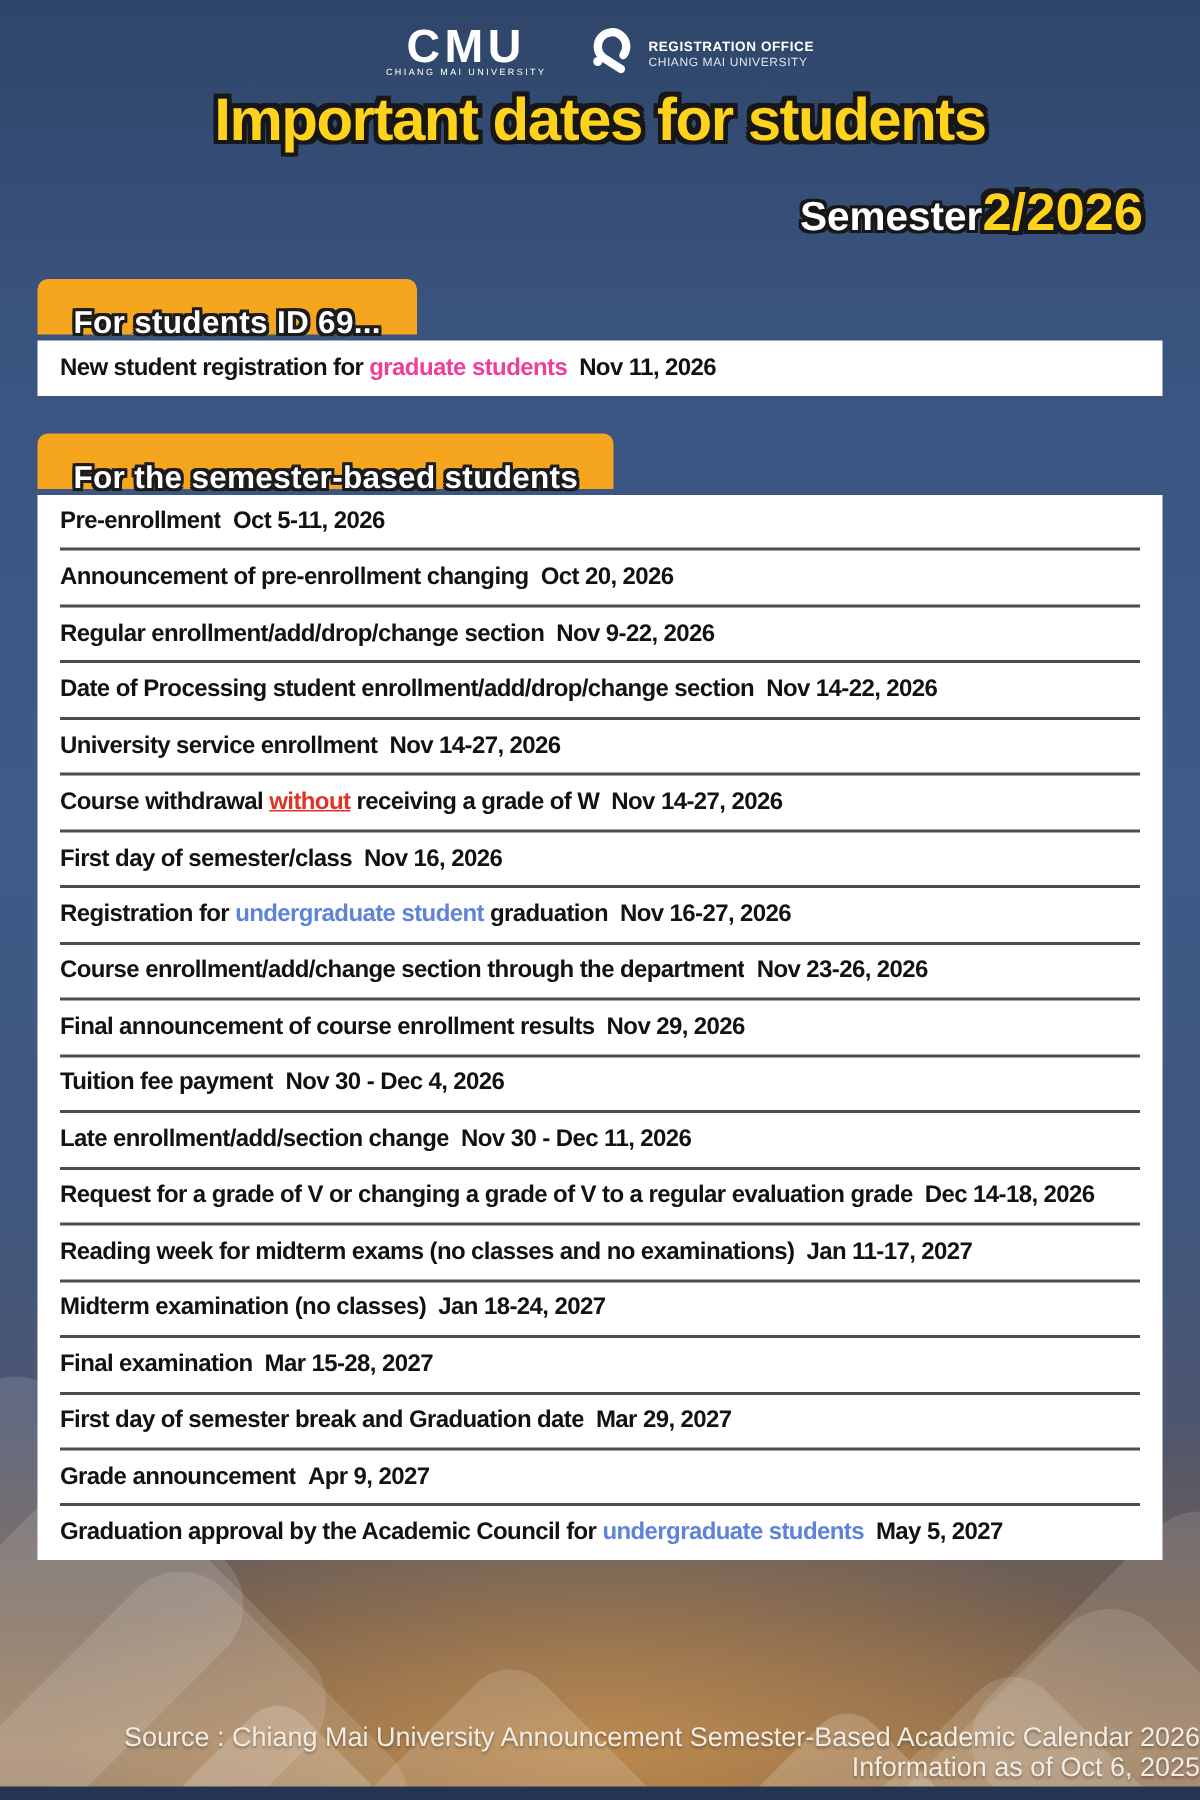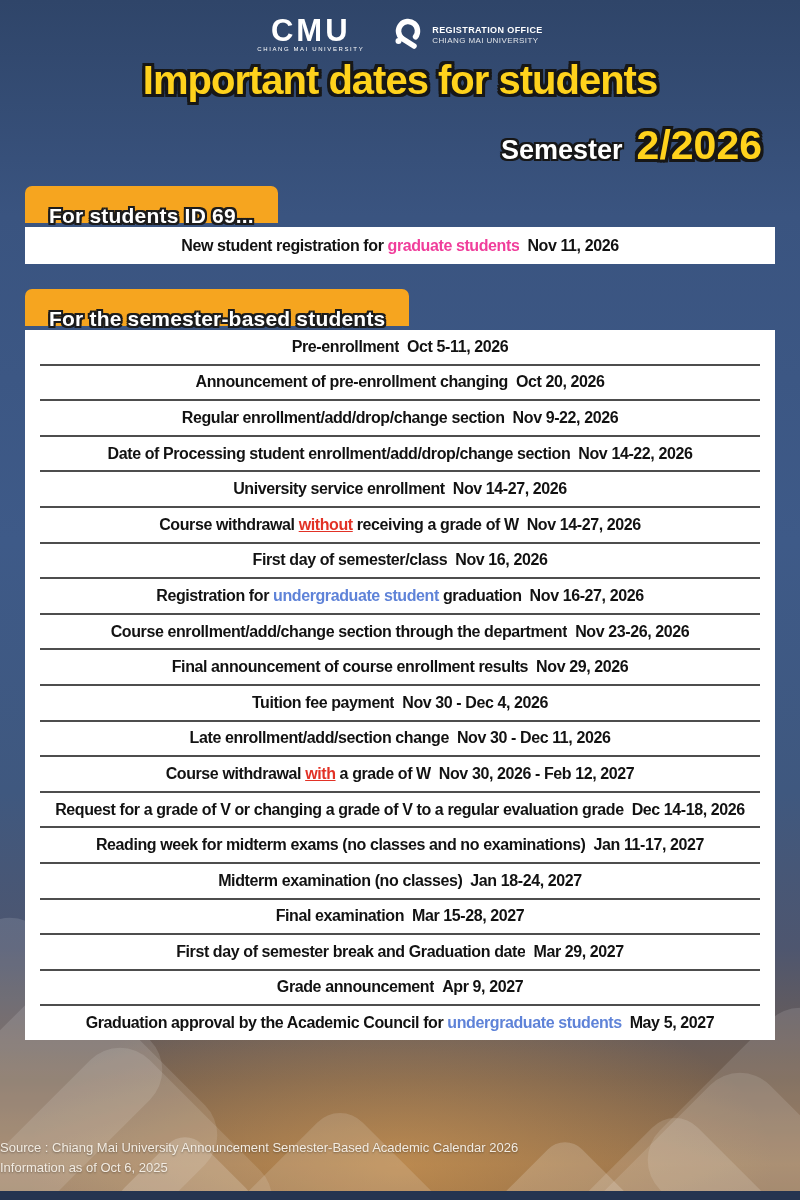--- a/index.html
+++ b/index.html
@@ -43,30 +43,30 @@
     position:absolute; top:58px; left:0; width:100%;
     text-align:center;
     font-size:40px; font-weight:bold; letter-spacing:-1px;
     color:#ffd21c;
     text-shadow:
       -3px -3px 0 #171717, 3px -3px 0 #171717, -3px 3px 0 #171717, 3px 3px 0 #171717,
       -3px 0 0 #171717, 3px 0 0 #171717, 0 -3px 0 #171717, 0 3px 0 #171717;
   }
   .semester-line {
     position:absolute; top:122px; right:38px;
-    display:flex; align-items:baseline; gap:14px;
+    display:flex; align-items:baseline; 
   }
   .semester-label {
     font-size:27px; font-weight:bold; color:#ffffff;
     text-shadow:
       -2px -2px 0 #171717, 2px -2px 0 #171717, -2px 2px 0 #171717, 2px 2px 0 #171717,
       -2px 0 0 #171717, 2px 0 0 #171717, 0 -2px 0 #171717, 0 2px 0 #171717;
   }
   .semester-value {
-    font-size:41px; font-weight:bold; color:#ffd21c; letter-spacing:0px;
+    font-size:35px; font-weight:bold; color:#ffd21c; letter-spacing:0px;
     text-shadow:
       -3px -3px 0 #171717, 3px -3px 0 #171717, -3px 3px 0 #171717, 3px 3px 0 #171717,
       -3px 0 0 #171717, 3px 0 0 #171717, 0 -3px 0 #171717, 0 3px 0 #171717;
   }
 
   
   .section { position:absolute; left:25px; width:750px; }
   .section-1 { top:186px; }
   .section-2 { top:289px; }
   .tab {
@@ -83,36 +83,36 @@
   .panel {
     background:#ffffff;
     width:750px;
     padding:0 15px;
     display:flex; flex-direction:column;
   }
   .panel-1 { height:37px; }
   .panel-2 { height:710px; }
   .row {
     flex:1;
-    display:flex; align-items:center; justify-content:center; gap:8px;
+    display:flex; align-items:center; justify-content:flex-start; gap:8px;
     border-bottom:2px solid #4d4d4d;
     font-size:16px; font-weight:bold; color:#121212; letter-spacing:-0.4px;
     white-space:nowrap;
   }
   .row:last-child { border-bottom:none; }
   .row-label { overflow:hidden; }
   .row-date { text-align:right; }
   .c-pink { color:#f03e9b; }
   .c-blue { color:#5f83d8; }
   .c-red  { color:#e23226; text-decoration:underline; }
 
   
   .footer {
-    position:absolute; bottom:22px; left:0; width:100%;
-    text-align:left; color:#f3ece2; font-size:13px; line-height:20px;
+    position:absolute; bottom:12px; left:0; width:100%;
+    text-align:right; color:#f3ece2; font-size:18px; line-height:20px;
     text-shadow:0 1px 2px rgba(0,0,0,.35);
   }
   .bottom-bar {
     position:absolute; bottom:0; left:0; width:100%; height:9px;
     background:#253450;
   }
 </style>
 </head>
 <body>
 
@@ -214,24 +214,20 @@
         </div>
         <div class="row">
           <div class="row-label"><span>Tuition fee payment</span></div>
           <div class="row-date">Nov 30 - Dec 4, 2026</div>
         </div>
         <div class="row">
           <div class="row-label"><span>Late enrollment/add/section change</span></div>
           <div class="row-date">Nov 30 - Dec 11, 2026</div>
         </div>
         <div class="row">
-          <div class="row-label"><span>Course withdrawal </span><span class="c-red">with</span><span> a grade of W</span></div>
-          <div class="row-date">Nov 30, 2026 - Feb 12, 2027</div>
-        </div>
-        <div class="row">
           <div class="row-label"><span>Request for a grade of V or changing a grade of V to a regular evaluation grade</span></div>
           <div class="row-date">Dec 14-18, 2026</div>
         </div>
         <div class="row">
           <div class="row-label"><span>Reading week for midterm exams (no classes and no examinations)</span></div>
           <div class="row-date">Jan 11-17, 2027</div>
         </div>
         <div class="row">
           <div class="row-label"><span>Midterm examination (no classes)</span></div>
           <div class="row-date">Jan 18-24, 2027</div>

